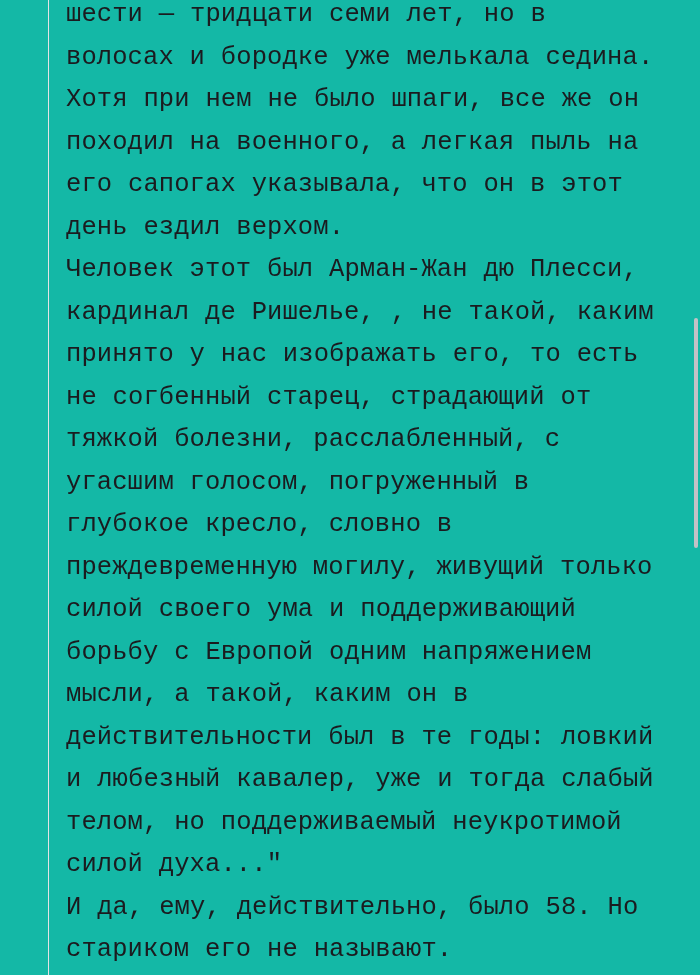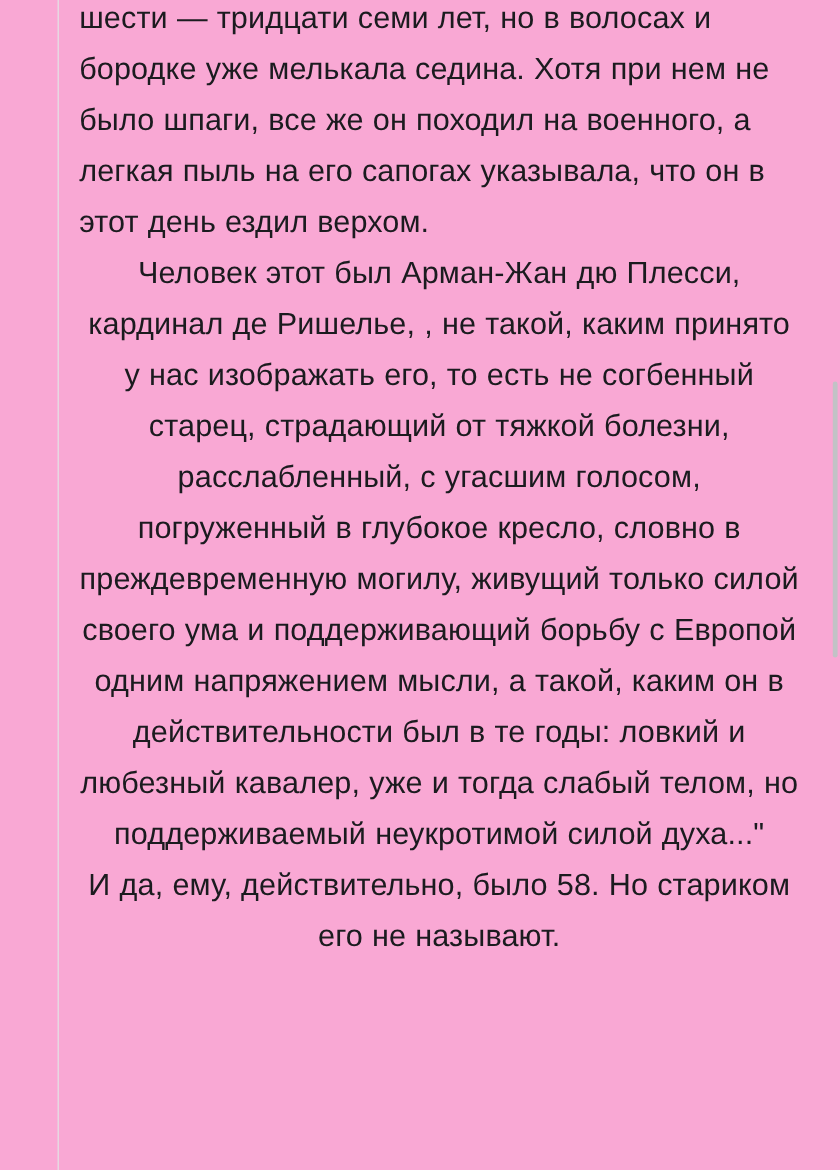--- a/index.html
+++ b/index.html
@@ -12,21 +12,22 @@
     background: #ffffff;
     font-family: "Liberation Sans", sans-serif;
     overflow: hidden;
     position: relative;
   }
   .page {
     position: relative;
     width: 700px;
     height: 975px;
     box-sizing: border-box;
-    background: #f9a8d4;
+    background: #14b8a6;
+    font-family: Liberation Mono, monospace;
   }
   
   .left-rule {
     position: absolute;
     left: 48px;
     top: 0;
     width: 1px;
     height: 975px;
     background: #e3e3e5;
   }
@@ -41,21 +42,20 @@
     color: #1b1b1f;
     font-size: 25.5px;
     line-height: 42.5px;
     letter-spacing: 0.1px;
     word-spacing: 0.4px;
     text-align: left;
     font-weight: 400;
   }
   .para + .para {
     margin-top: 0;
-    text-align: center;
   }
   
   .scrollbar-track {
     position: absolute;
     right: 0;
     top: 0;
     width: 8px;
     height: 975px;
     background: transparent;
   }

